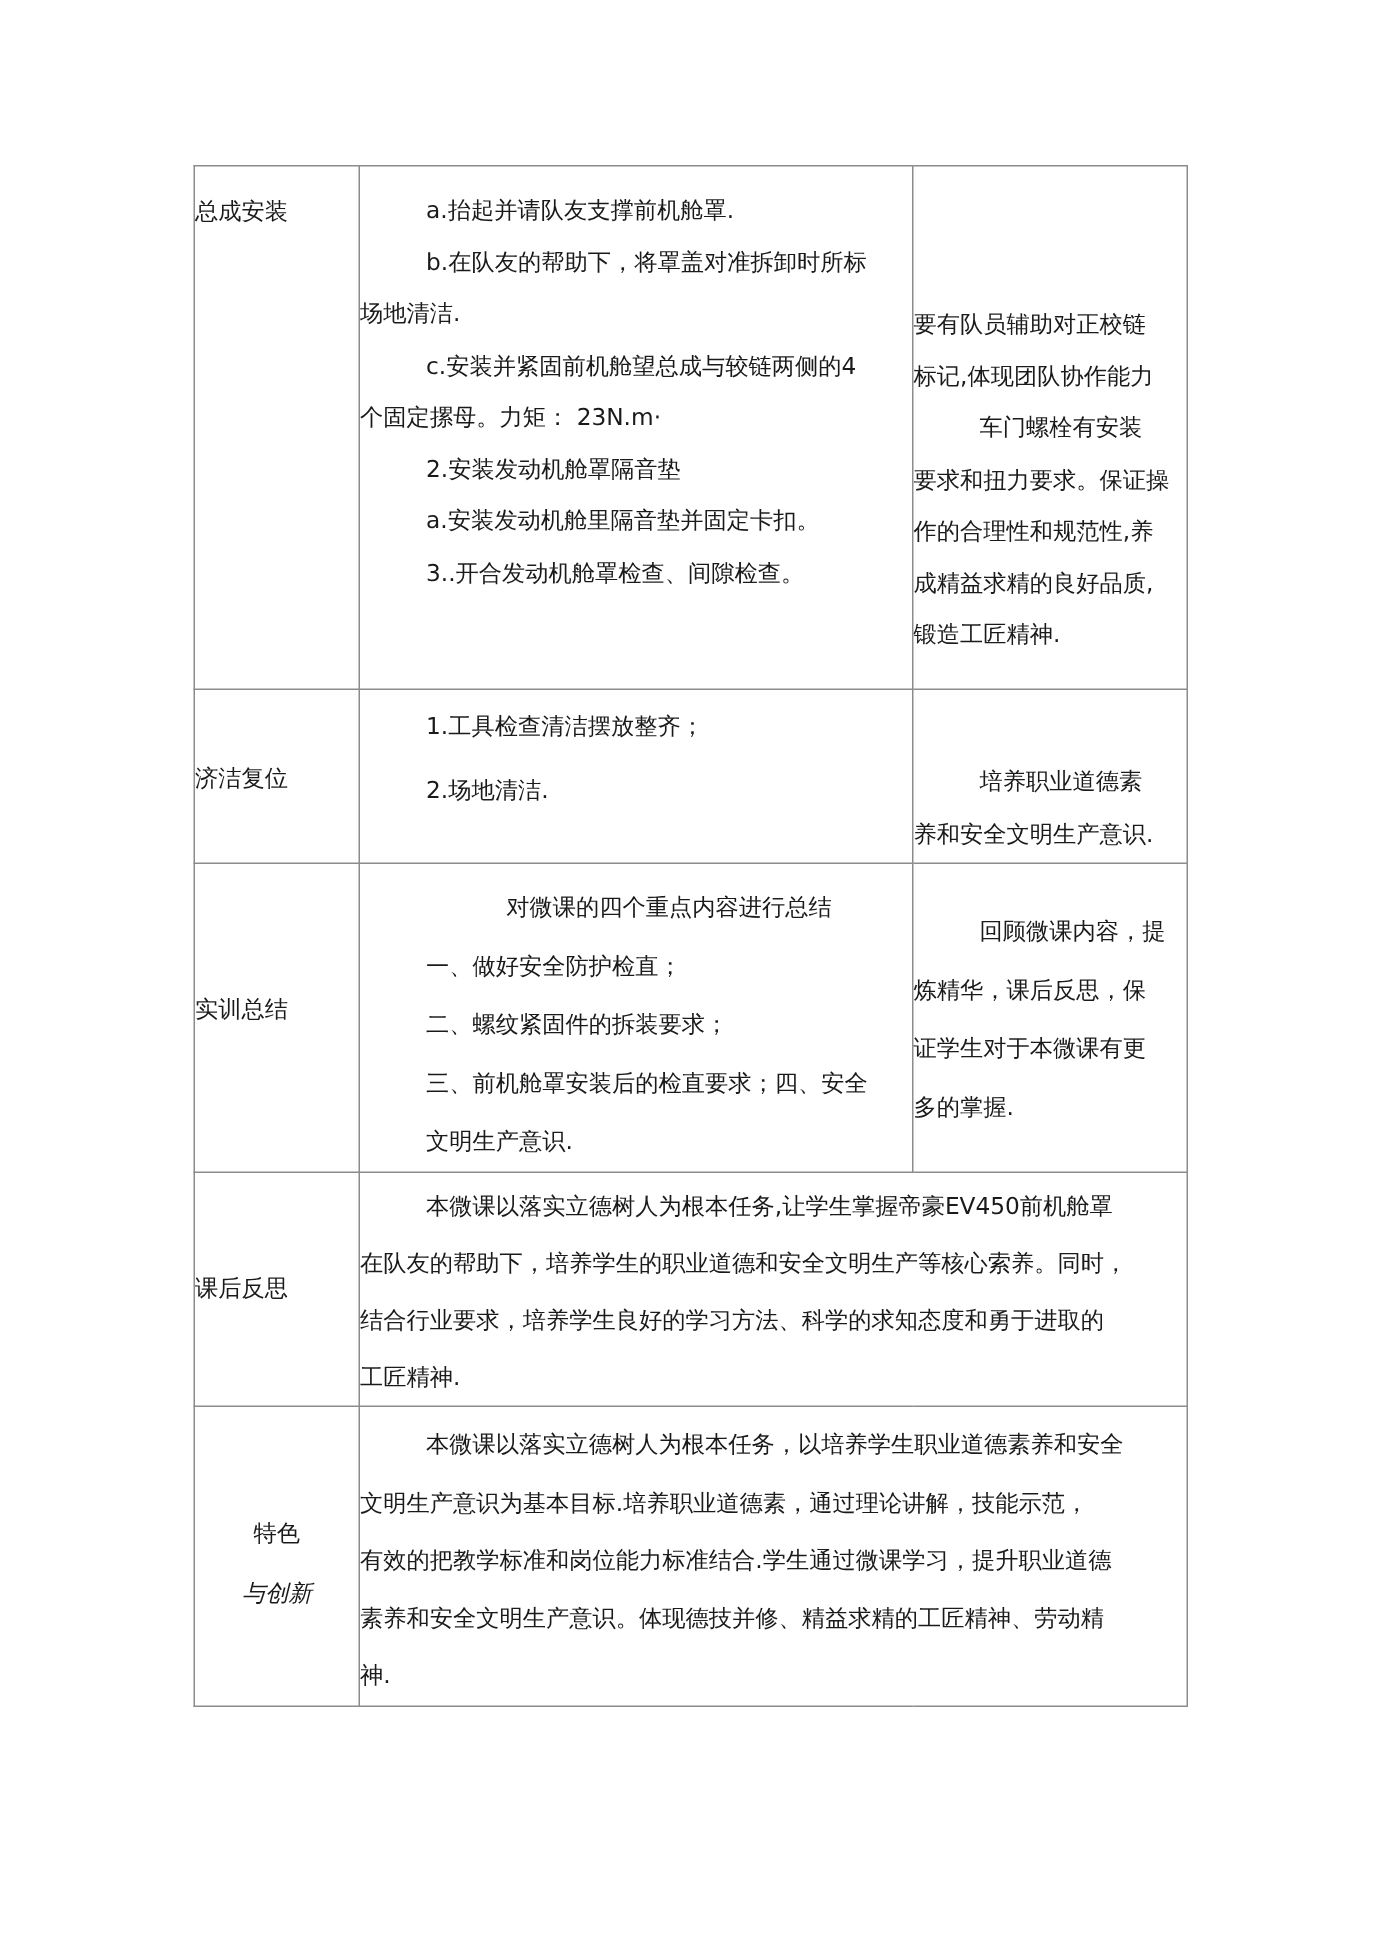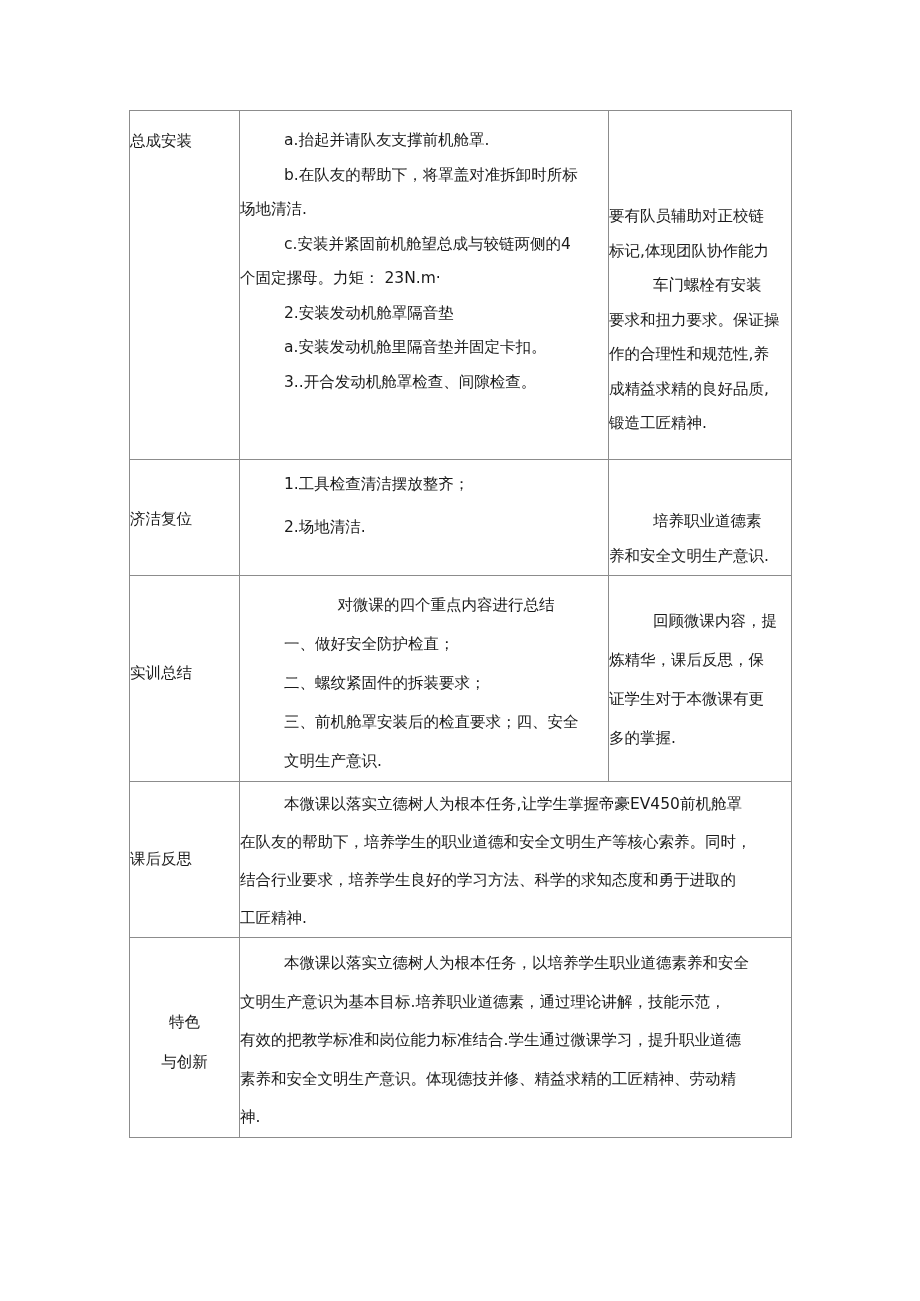--- a/index.html
+++ b/index.html
@@ -115,21 +115,21 @@
           <span class="line" style="line-height:38px;">结合行业要求，培养学生良好的学习方法、科学的求知态度和勇于进取的</span>
           <span class="line" style="line-height:38px;">工匠精神.</span>
         </div>
       </td>
     </tr>
 
     <tr class="r5">
       <td class="label center">
         <div style="margin-top:64px;">
           <span class="line" style="line-height:40px;">特色</span>
-          <span class="line" style="line-height:40px;">与创新</span>
+          <span class="line" style="line-height:40px;font-style:italic;">与创新</span>
         </div>
       </td>
       <td colspan="2" class="cell2">
         <div style="margin-top:6px;">
           <span class="line ind" style="line-height:38.5px;">本微课以落实立德树人为根本任务，以培养学生职业道德素养和安全</span>
           <span class="line" style="line-height:38.5px;">文明生产意识为基本目标.培养职业道德素，通过理论讲解，技能示范，</span>
           <span class="line" style="line-height:38.5px;">有效的把教学标准和岗位能力标准结合.学生通过微课学习，提升职业道德</span>
           <span class="line" style="line-height:38.5px;">素养和安全文明生产意识。体现德技并修、精益求精的工匠精神、劳动精</span>
           <span class="line" style="line-height:38.5px;">神.</span>
         </div>

